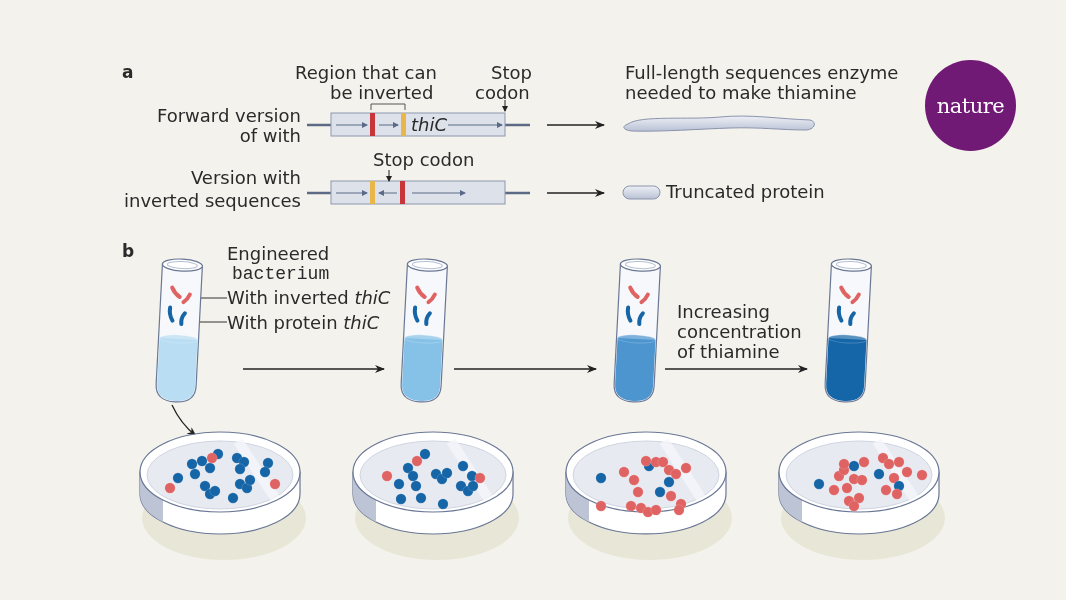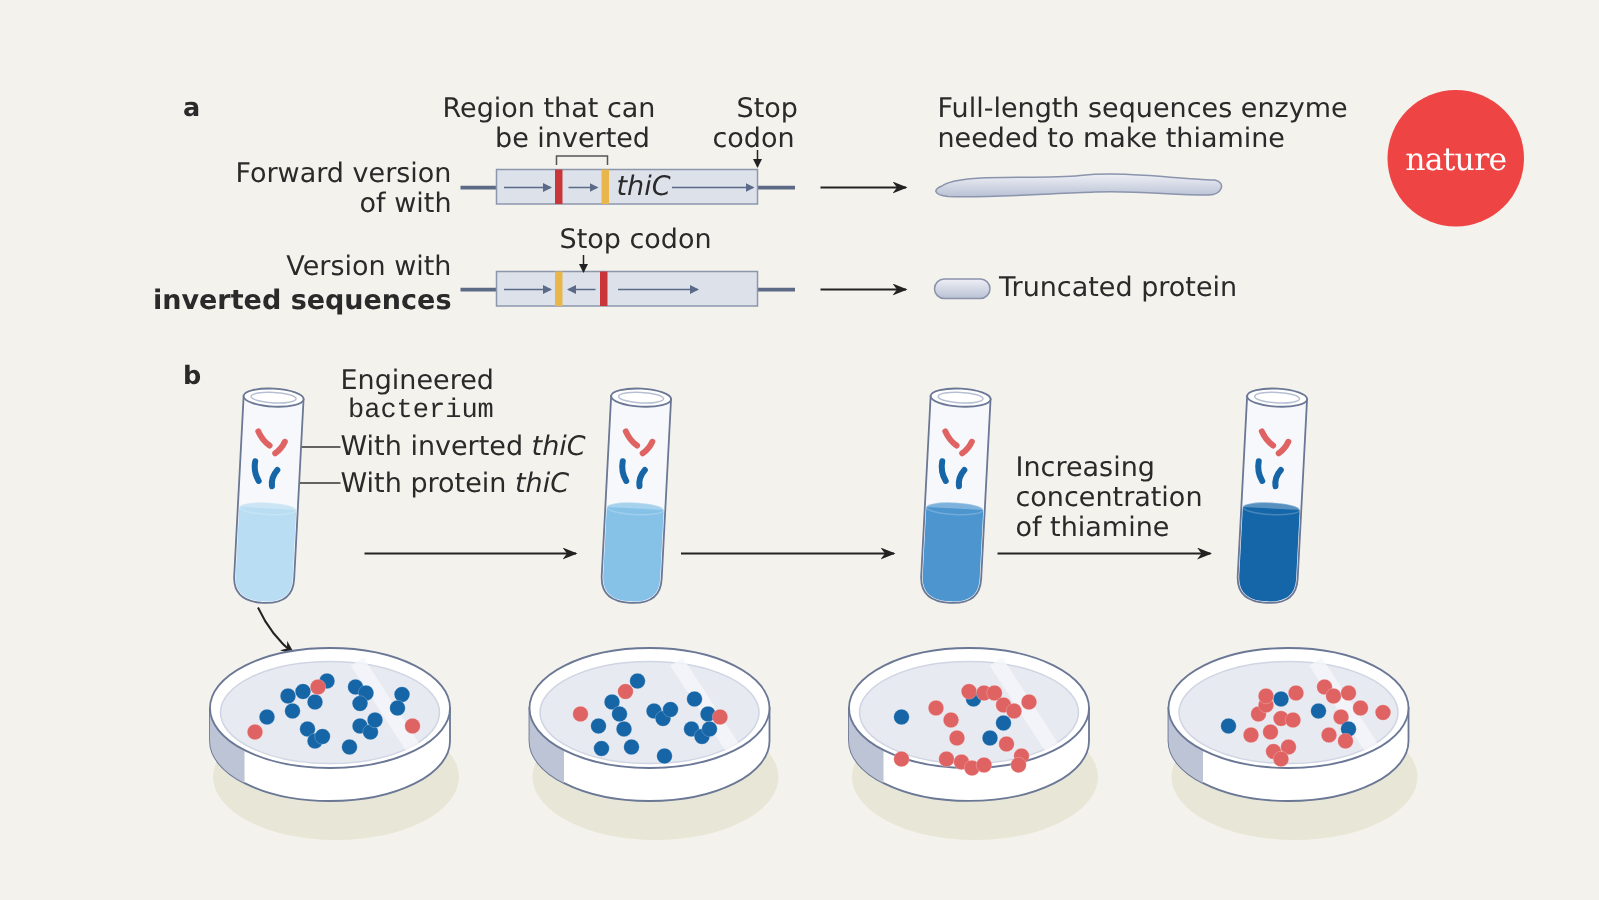--- a/index.html
+++ b/index.html
@@ -2,21 +2,21 @@
 <html><head>
 <meta charset="utf-8">
 <style>
   html,body{margin:0;padding:0;}
   body{width:1066px;height:600px;background:#f4f2ec;position:relative;overflow:hidden;font-family:"DejaVu Sans","Liberation Sans",sans-serif;color:#2a2a2a;}
   .abs{position:absolute;}
   .lbl{font-size:18px;line-height:20px;white-space:nowrap;}
   .right{text-align:right;}
   .panel{font-weight:bold;font-size:17px;}
   svg{position:absolute;left:0;top:0;}
-  .nature{position:absolute;left:925px;top:60px;width:91px;height:91px;border-radius:50%;background:#ef4444;color:#fff;font-family:"DejaVu Serif","Liberation Serif",serif;font-size:21px;display:flex;align-items:center;justify-content:center;letter-spacing:-0.5px;}
+  .nature{position:absolute;left:925px;top:60px;width:91px;height:91px;border-radius:50%;background:#701a75;color:#fff;font-family:"DejaVu Serif","Liberation Serif",serif;font-size:21px;display:flex;align-items:center;justify-content:center;letter-spacing:-0.5px;}
   i{font-style:italic;}
 </style>
 </head>
 <body>
 
 <svg width="1066" height="600">
   <defs>
     <marker id="ah" markerWidth="10" markerHeight="8" refX="9" refY="4" orient="auto" markerUnits="userSpaceOnUse">
       <path d="M0,0 L10,4 L0,8 L3,4 Z" fill="#222"></path>
     </marker>
@@ -243,21 +243,21 @@
 <div class="abs panel" style="left:122px;top:62px;">a</div>
 <div class="abs lbl" style="left:295px;top:63px;">Region that can</div>
 <div class="abs lbl" style="left:330px;top:83px;">be inverted</div>
 <div class="abs lbl" style="left:491px;top:63px;">Stop</div>
 <div class="abs lbl" style="left:475px;top:83px;">codon</div>
 <div class="abs lbl right" style="right:765px;top:106px;">Forward version</div>
 <div class="abs lbl right" style="right:765px;top:126px;">of with</div>
 <div class="abs lbl" style="left:411px;top:115px;font-style:italic;">thiC</div>
 <div class="abs lbl" style="left:373px;top:150px;">Stop codon</div>
 <div class="abs lbl right" style="right:765px;top:168px;">Version with</div>
-<div class="abs lbl right" style="right:765px;top:191px;font-weight:bold;">inverted sequences</div>
+<div class="abs lbl right" style="right:765px;top:191px;">inverted sequences</div>
 <div class="abs lbl" style="left:625px;top:63px;">Full-length sequences enzyme</div>
 <div class="abs lbl" style="left:625px;top:83px;">needed to make thiamine</div>
 <div class="abs lbl" style="left:666px;top:182px;">Truncated protein</div>
 
 <div class="nature">nature</div>
 
 <div class="abs panel" style="left:122px;top:241px;">b</div>
 <div class="abs lbl" style="left:227px;top:244px;">Engineered</div>
 <div class="abs lbl" style="left:232px;top:264px;font-family:Liberation Mono, monospace;">bacterium</div>
 <div class="abs lbl" style="left:227px;top:288px;"><span>With inverted </span><i>thiC</i></div>

